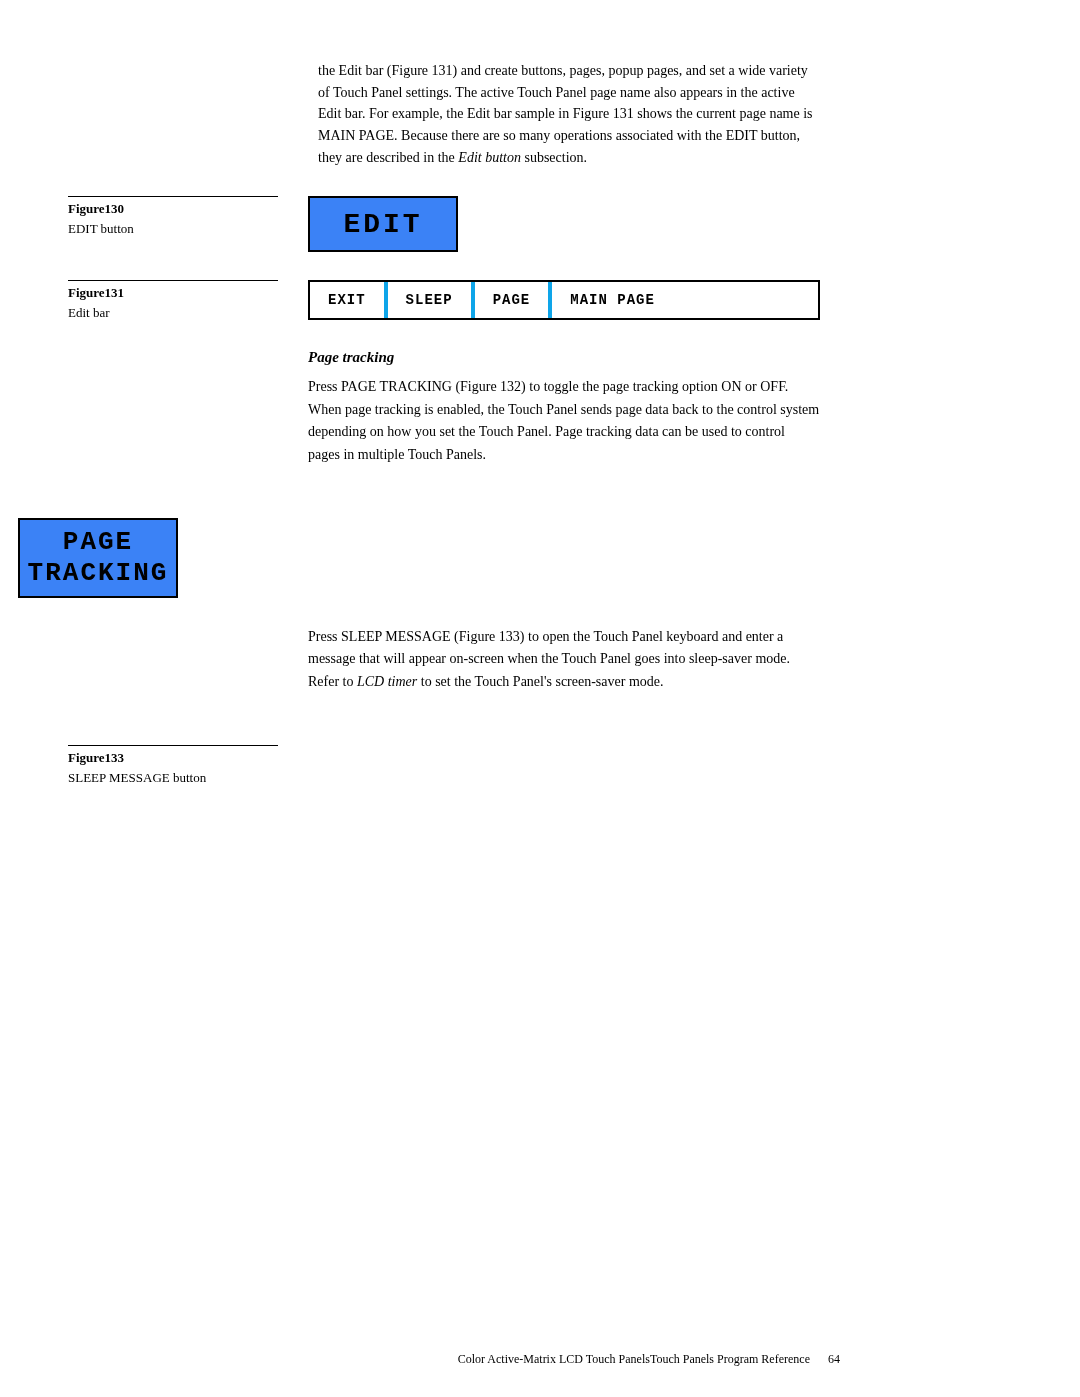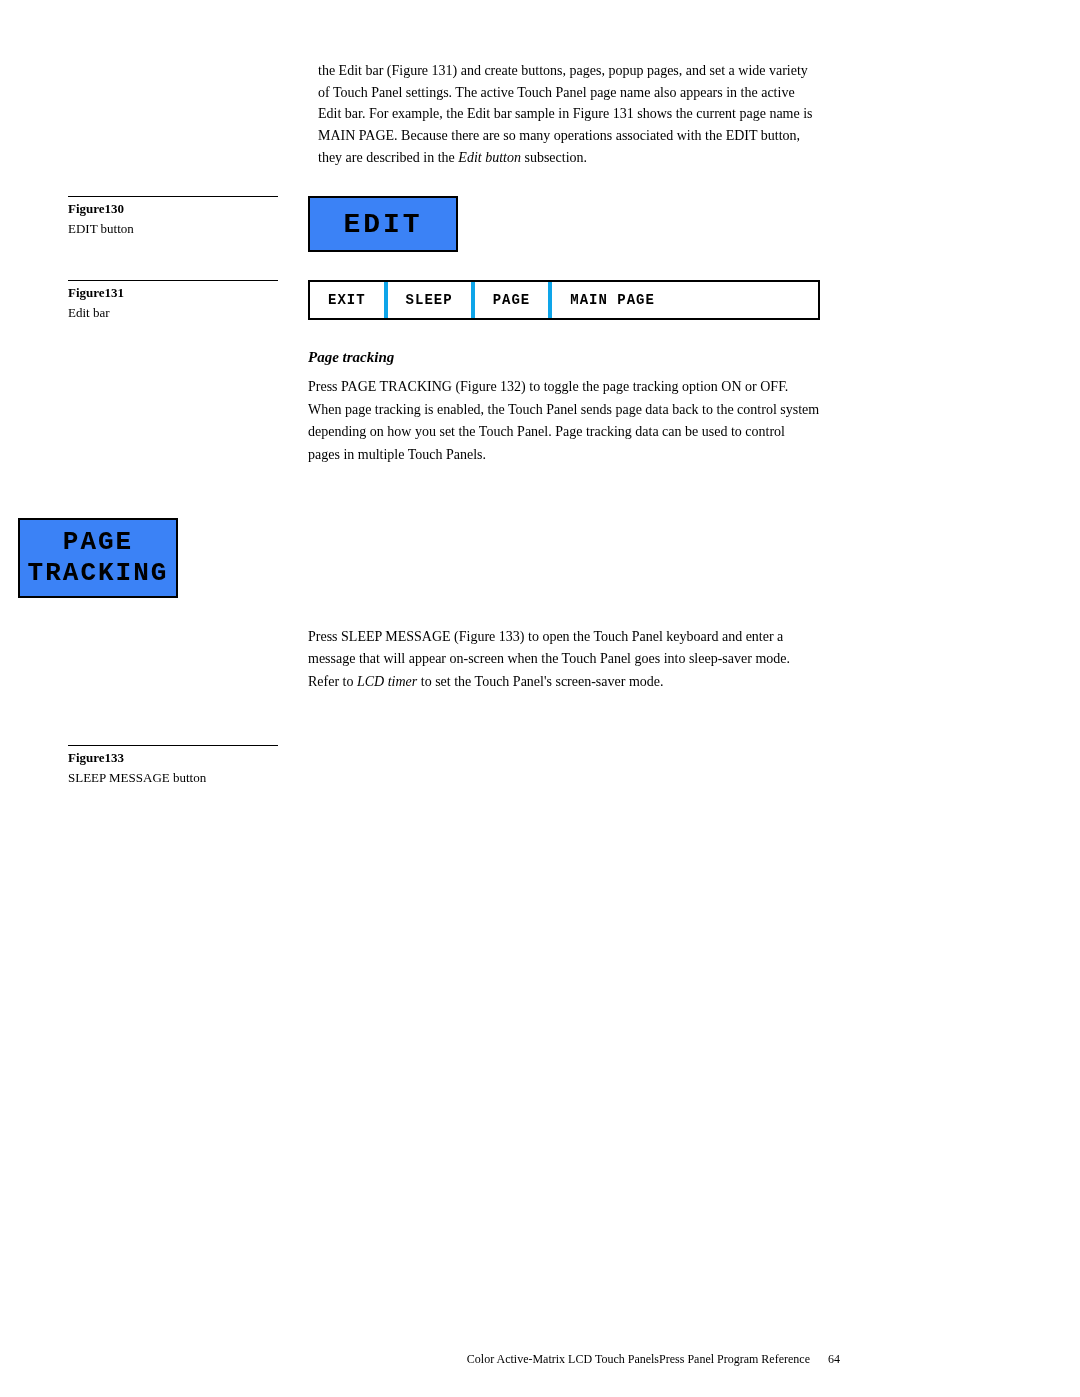--- a/index.html
+++ b/index.html
@@ -214,19 +214,19 @@
   <div class="figure-row">
     <div class="left-col">
       <span class="figure-label">Figure133</span>
       <span class="figure-caption">SLEEP MESSAGE button</span>
     </div>
   </div>
 
   <div class="footer">
     <span>Color Active-Matrix LCD Touch Panels</span>
     <span>
-      <span>Press Panel Program Reference</span>
+      <span>Touch Panels Program Reference</span>
       &nbsp;&nbsp;&nbsp;&nbsp;
       <span>64</span>
     </span>
   </div>
 
 </div>
 
 </body></html>

